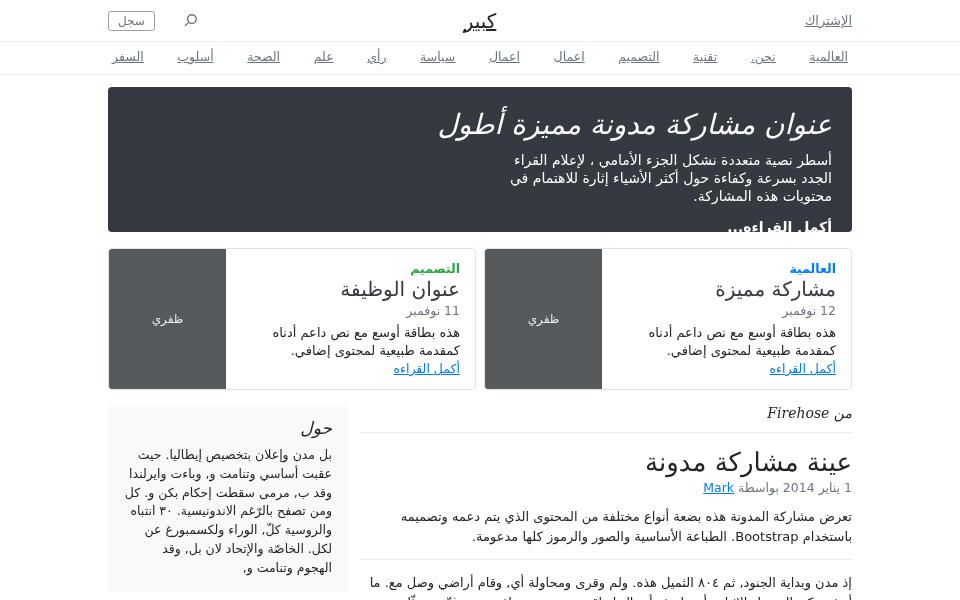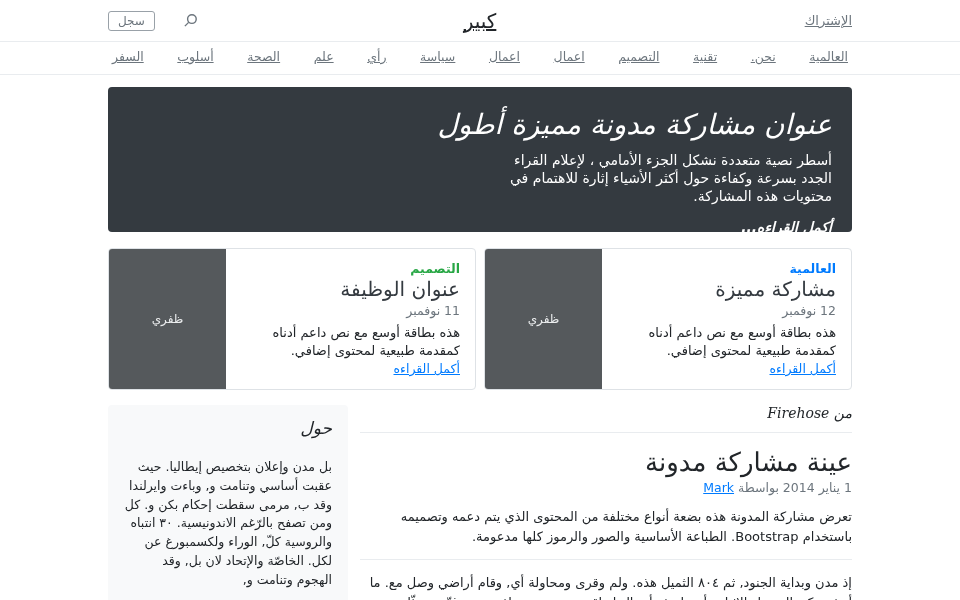--- a/index.html
+++ b/index.html
@@ -29,21 +29,21 @@
   .nav-scroller .container { display:flex; justify-content:space-between; padding:7px 4px 10px; }
   .nav-link { font-size:12.5px; color:#6c757d; text-decoration:underline; white-space:nowrap; }
 
   
   .jumbotron { margin-top:12px; background:#343a40; color:#fff; border-radius:4px;
                padding:20px 20px; height:145px; overflow:hidden; }
   .jumbo-title { font-family:"DejaVu Serif","Liberation Serif",serif; font-style:italic;
                  font-weight:400; font-size:28px; line-height:1.25; white-space:nowrap;
                  margin-bottom:9px; }
   .jumbo-text { font-size:14px; line-height:1.3; max-width:345px; margin-bottom:11px; }
-  .jumbo-cta { color:#fff; font-weight:bold; font-size:14px; text-decoration:underline;font-style:italic; }
+  .jumbo-cta { color:#fff; font-weight:bold; font-size:14px; text-decoration:underline; }
 
   
   .cards-row { margin-top:16px; display:flex; gap:8px; }
   .post-card { flex:1; height:142px; border:1px solid #dee2e6; border-radius:4px;
                background:#fff; display:flex; overflow:hidden; }
   .card-body { flex:1; padding:12px 15px 13px; display:flex; flex-direction:column; }
   .card-category { font-size:12.5px; font-weight:bold; margin-bottom:1px; }
   .cat-primary { color:#007bff; }
   .cat-success { color:#28a745; }
   .card-title { font-family:"DejaVu Serif","Liberation Serif",serif; font-weight:400;
@@ -64,21 +64,21 @@
   .post-title { font-family:"DejaVu Serif","Liberation Serif",serif; font-weight:400;
                 font-size:26px; color:#212529; margin-bottom:3px; }
   .post-meta { font-size:12.5px; color:#6c757d; margin-bottom:12px; }
   .post-meta a { color:#007bff; text-decoration:underline; }
   .post-p { font-size:13px; line-height:1.5; }
   .post-hr { border:0; border-top:1px solid #e9ecef; margin:13px 0; }
 
   
   .about-box { background:#f8f9fa; border-radius:4px; padding:13px 16px 15px; }
   .side-title { font-family:"DejaVu Serif","Liberation Serif",serif; font-style:italic;
-                font-weight:400; font-size:17px; margin-bottom:20px; }
+                font-weight:400; font-size:17px; margin-bottom:8px; }
   .about-text { font-size:12.5px; line-height:1.5; }
 </style>
 </head>
 <body>
 
 <header class="topbar">
   <div class="container">
     <div class="top-sec">
       <a class="subscribe-link">الإشتراك</a>
     </div>

